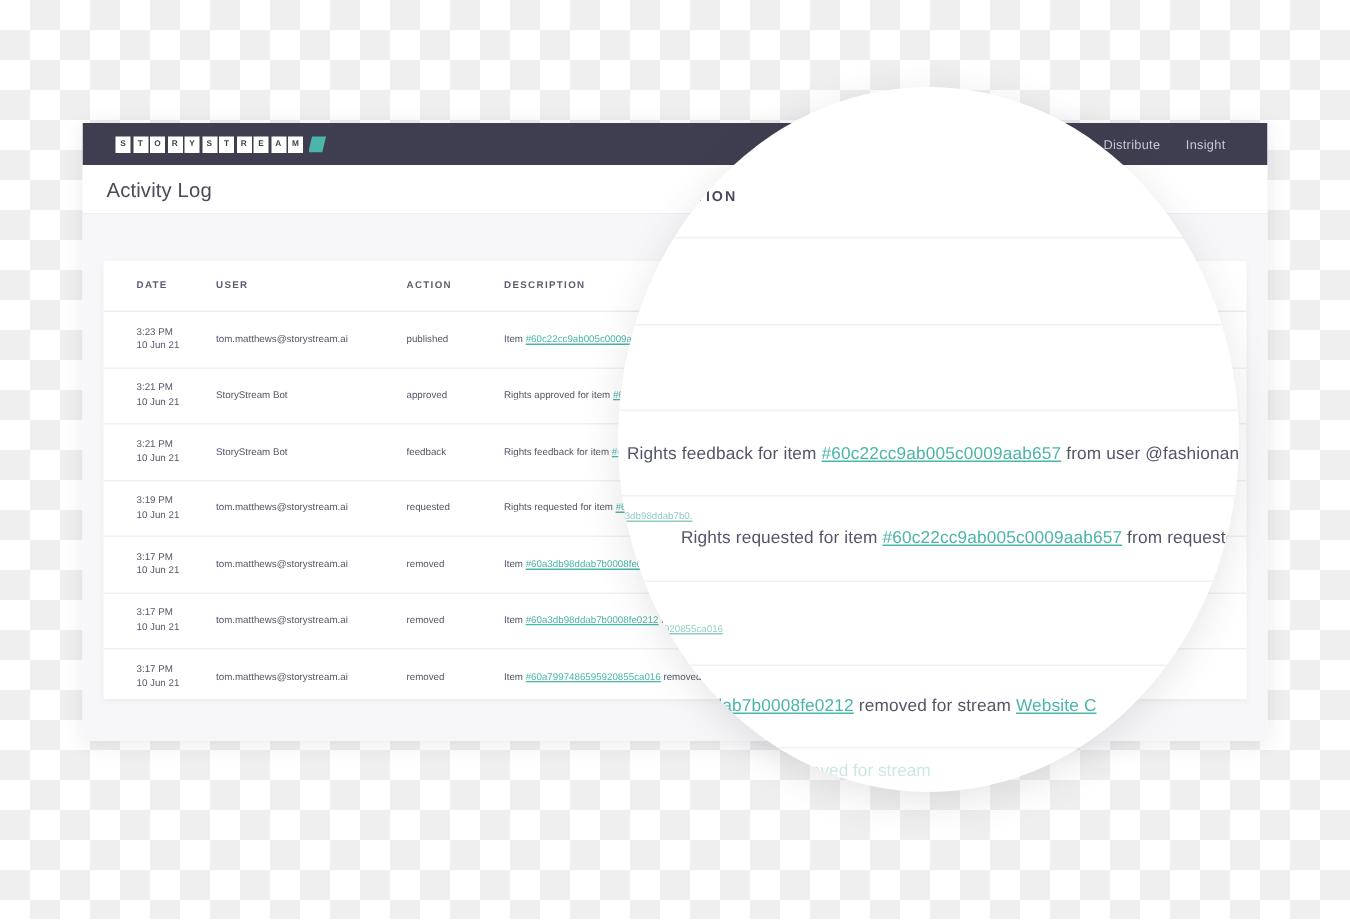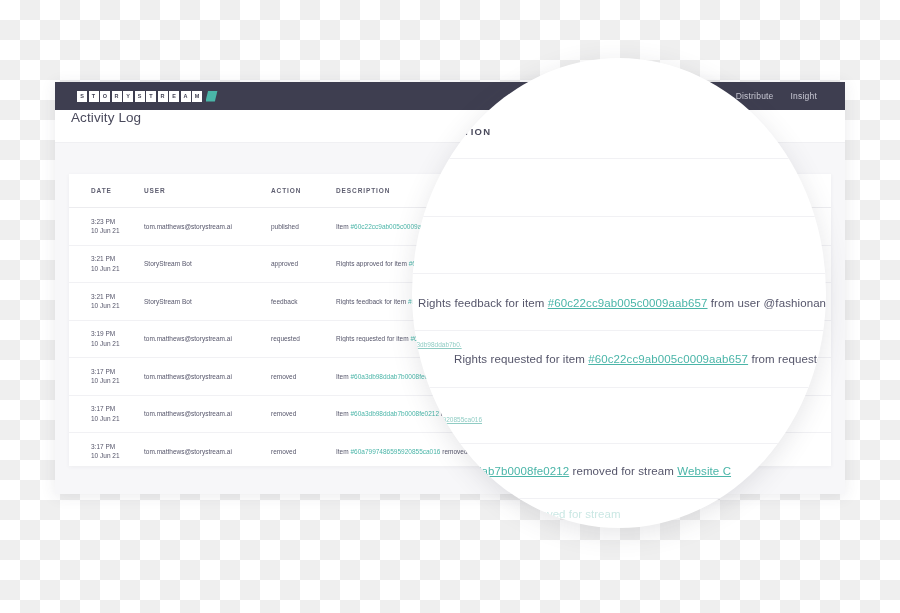--- a/index.html
+++ b/index.html
@@ -78,21 +78,21 @@
     color: #c9c9d4;
     font-size: 8.5px;
     letter-spacing: 0.2px;
     cursor: pointer;
   }
 
   #page-head {
     height: 33px;
     background: #ffffff;
     display: flex;
-    align-items: flex-start;
+    align-items: center;
     padding: 0 16px;
     border-bottom: 1px solid #f0f0f3;
   }
   #page-title {
     font-size: 13.5px;
     color: #4a4a5c;
     letter-spacing: 0.1px;
   }
 
   #content-area {

